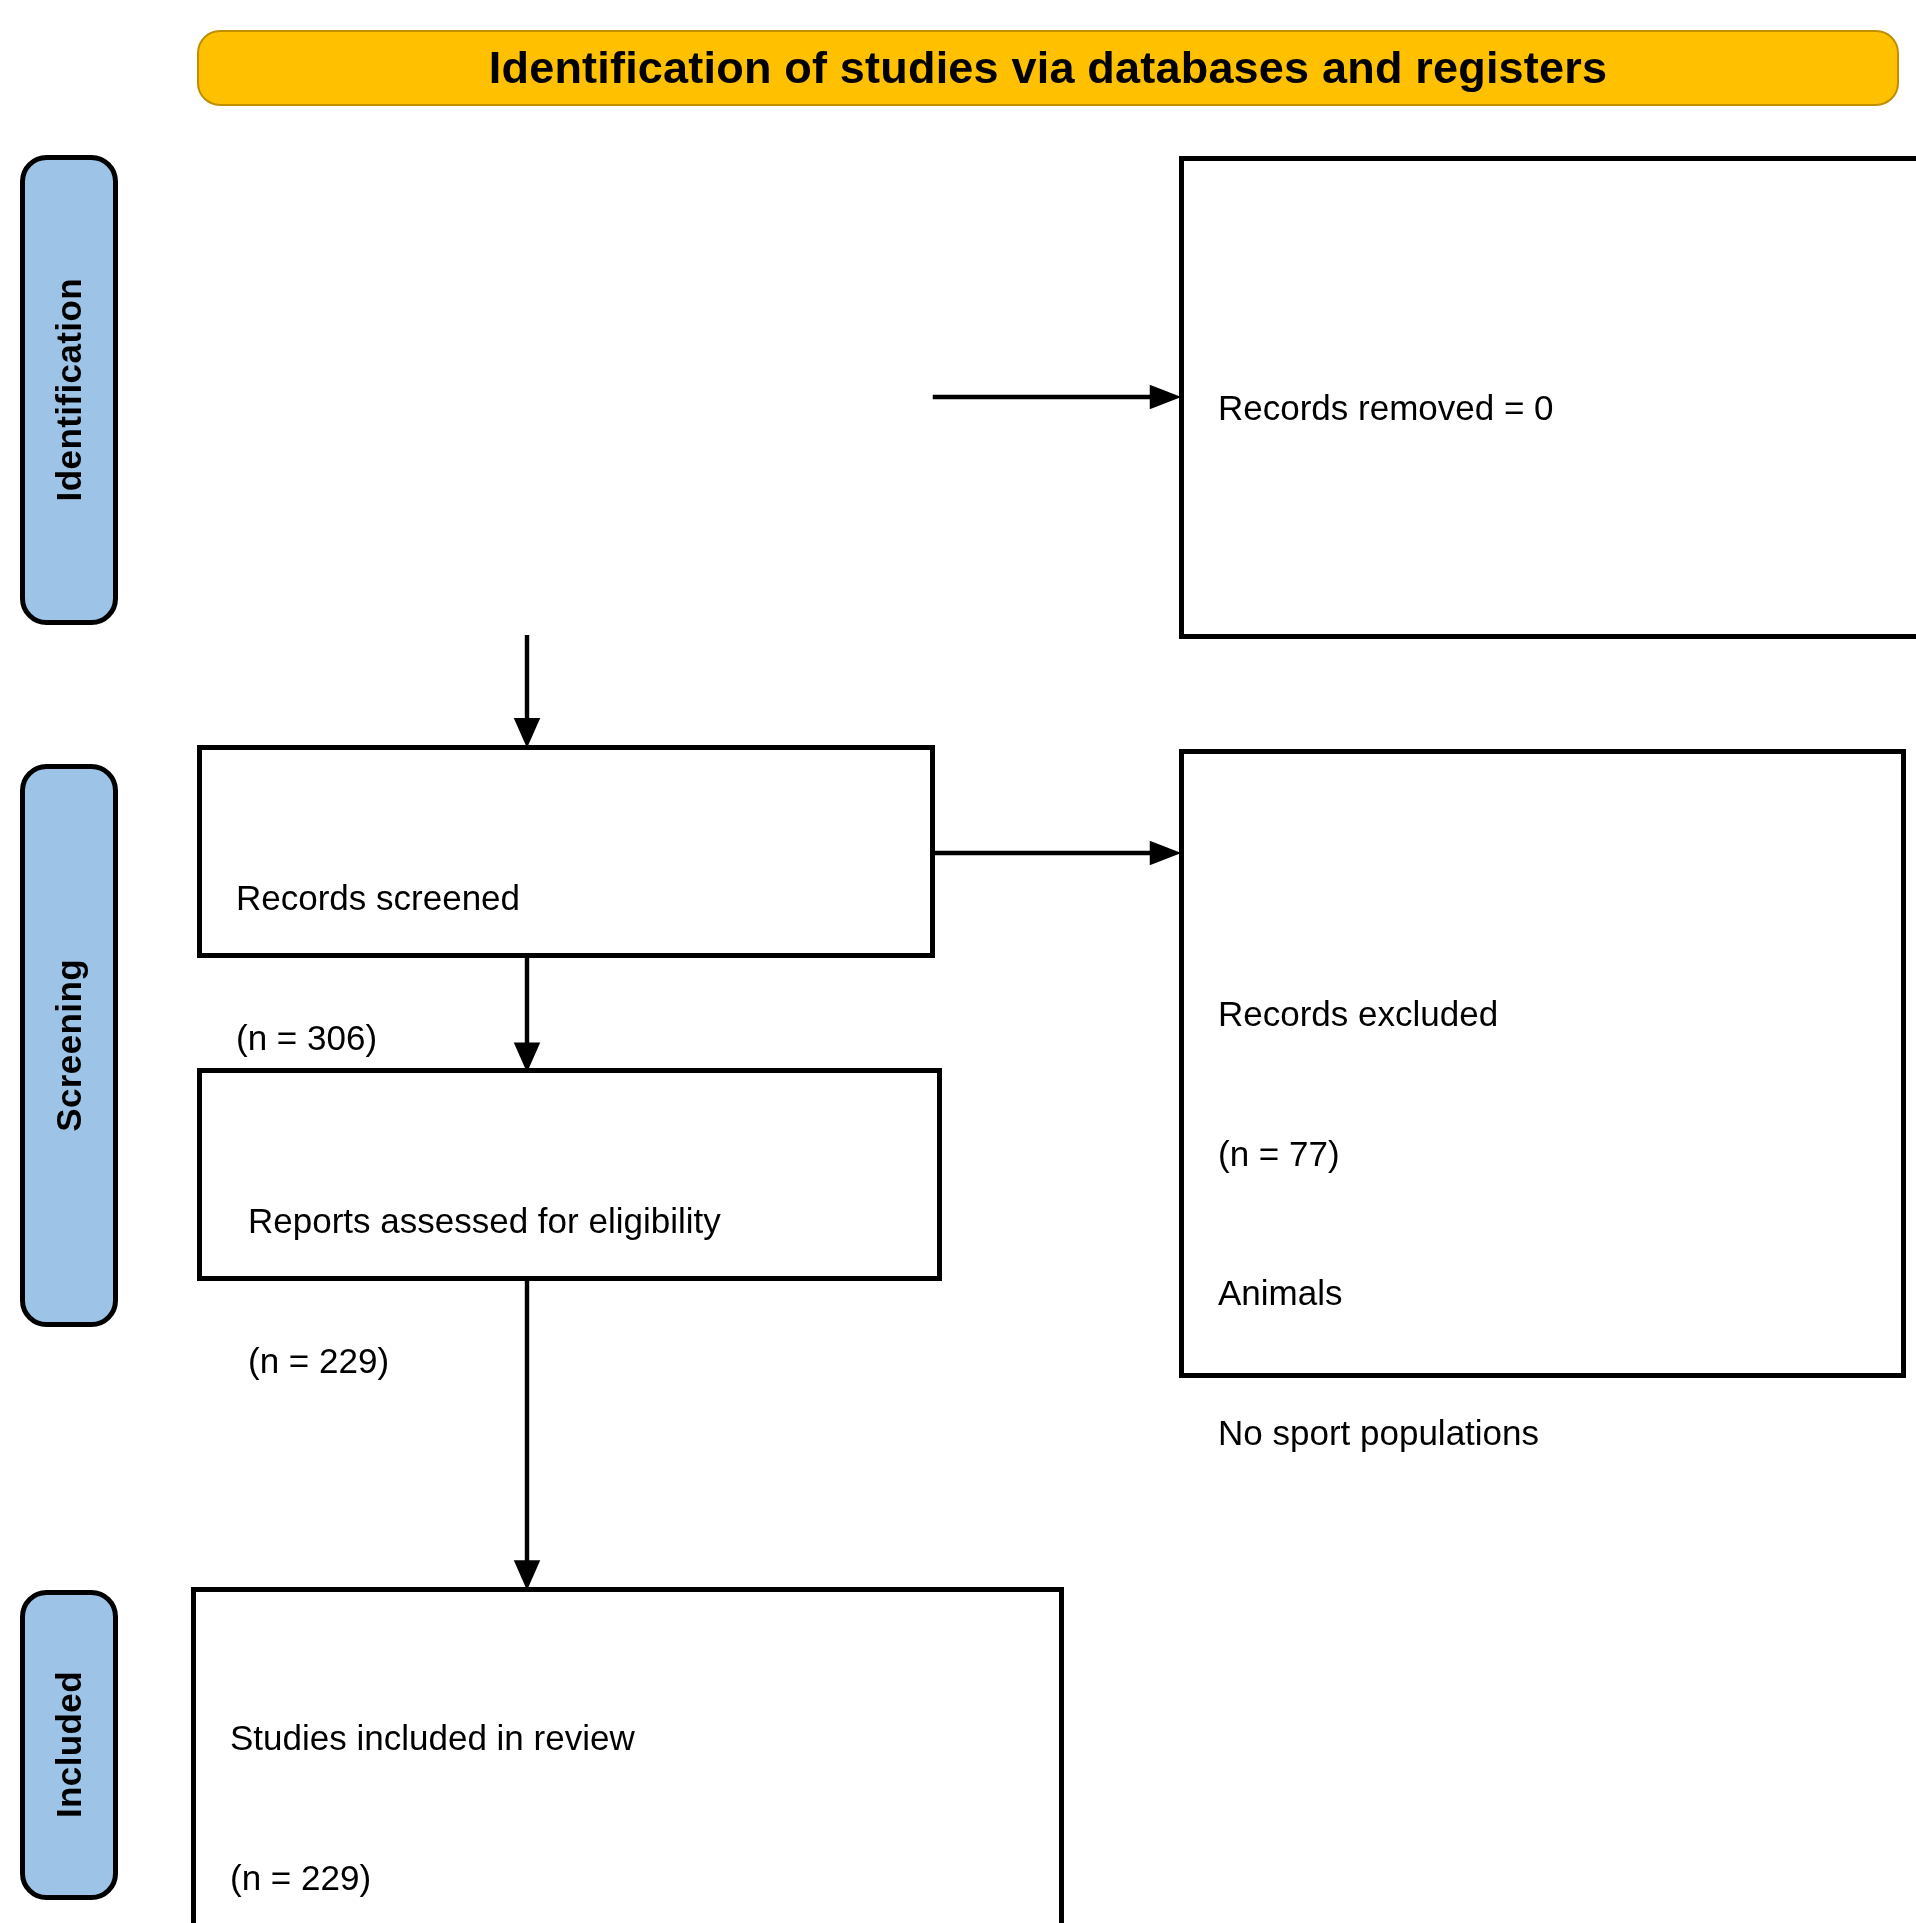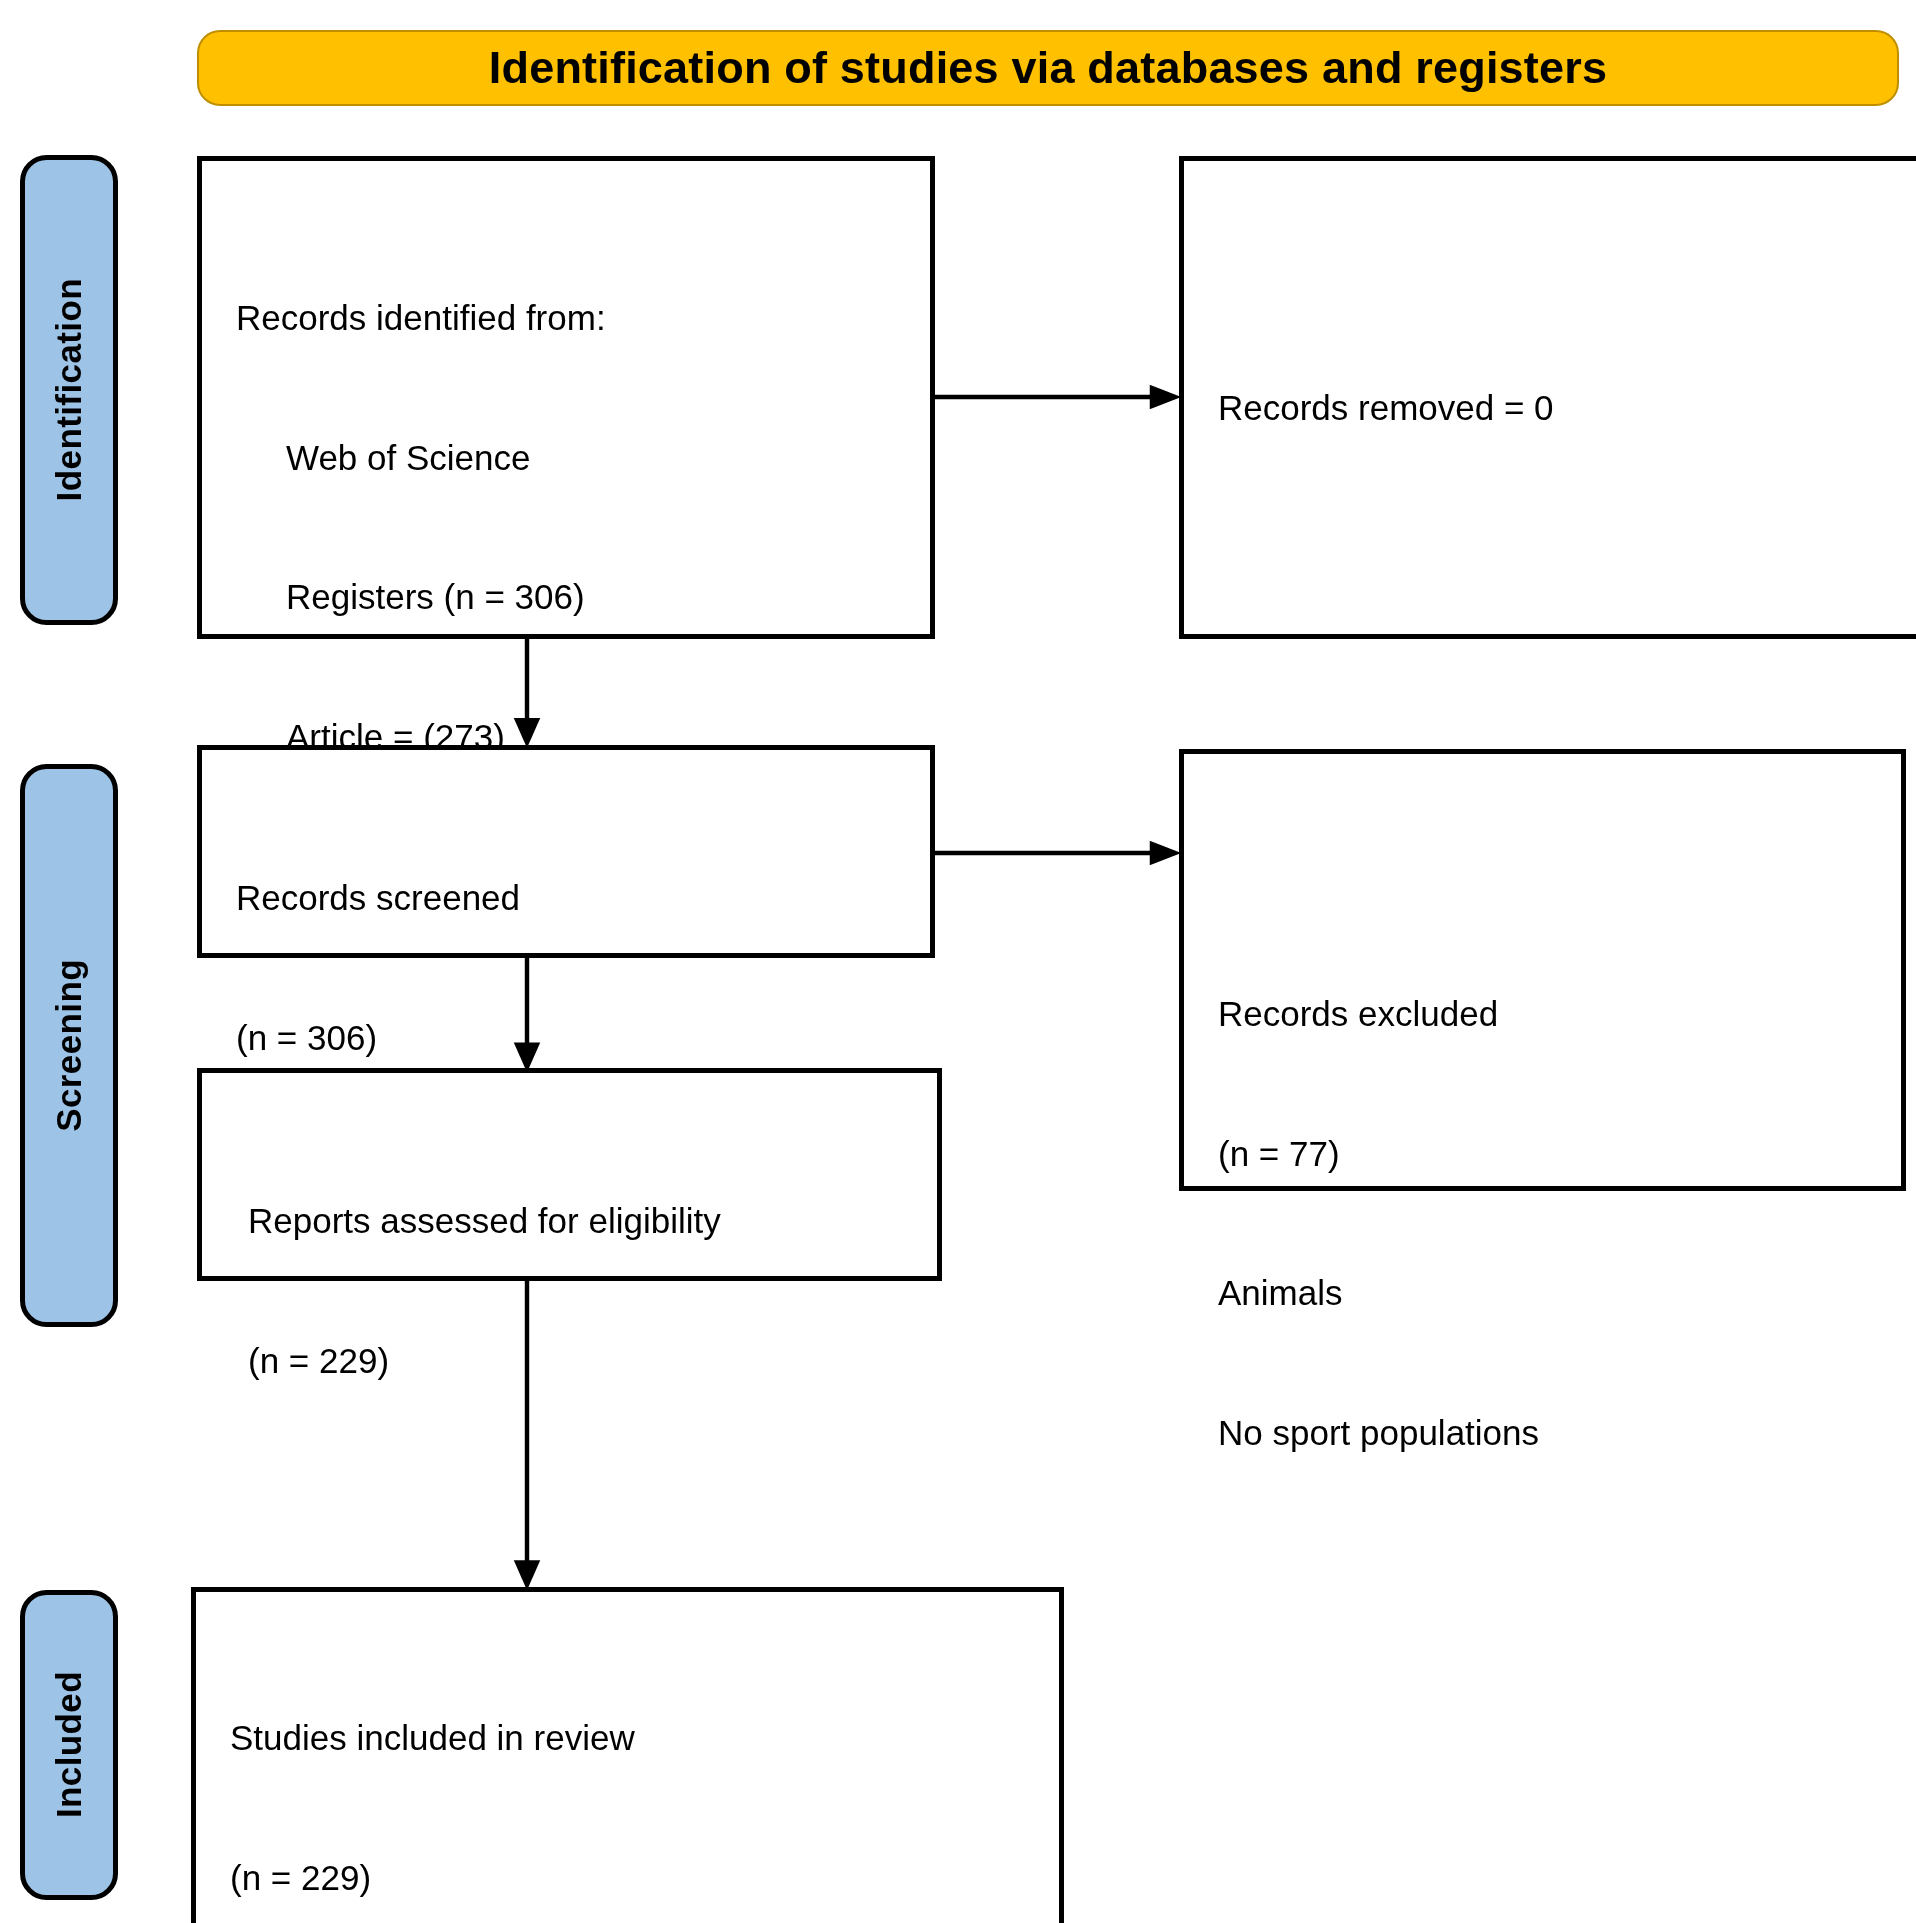--- a/index.html
+++ b/index.html
@@ -90,21 +90,21 @@
 
   #box-identified   { left: 197px;  top: 156px;  width: 738px;  height: 483px; }
   #box-identified .box-text { top: 41px; }
 
   #box-removed      { left: 1179px; top: 156px;  width: 768px;  height: 483px; }
   #box-removed .box-text { top: 131px; }
 
   #box-screened     { left: 197px;  top: 745px;  width: 738px;  height: 213px; }
   #box-screened .box-text { top: 32px; }
 
-  #box-excluded     { left: 1179px; top: 749px;  width: 727px;  height: 442px; }
+  #box-excluded     { left: 1179px; top: 749px;  width: 727px;  height: 629px; }
   #box-excluded .box-text { top: 144px; }
 
   #box-eligibility  { left: 197px;  top: 1068px; width: 745px;  height: 213px; }
   #box-eligibility .box-text { top: 32px; margin-left: 12px; }
 
   #box-included     { left: 191px;  top: 1587px; width: 873px;  height: 393px; }
   #box-included .box-text { top: 30px; }
 
   
   .arrow {
@@ -130,29 +130,20 @@
   <div class="stage-pill" id="stage-identification">
     <span class="stage-pill-text">Identification</span>
   </div>
   <div class="stage-pill" id="stage-screening">
     <span class="stage-pill-text">Screening</span>
   </div>
   <div class="stage-pill" id="stage-included">
     <span class="stage-pill-text">Included</span>
   </div>
 
-  <div class="flow-box" id="box-identified">
-    <div class="box-text">
-      <span class="line">Records identified from:</span>
-      <span class="line indent">Web of Science</span>
-      <span class="line indent">Registers (n = 306)</span>
-      <span class="line indent">Article = (273)</span>
-      <span class="line indent">Review = (33)</span>
-    </div>
-  </div>
 
   <div class="flow-box" id="box-removed">
     <div class="box-text">
       <span class="line">Records removed = 0</span>
     </div>
   </div>
 
   <div class="flow-box" id="box-screened">
     <div class="box-text">
       <span class="line">Records screened</span>

